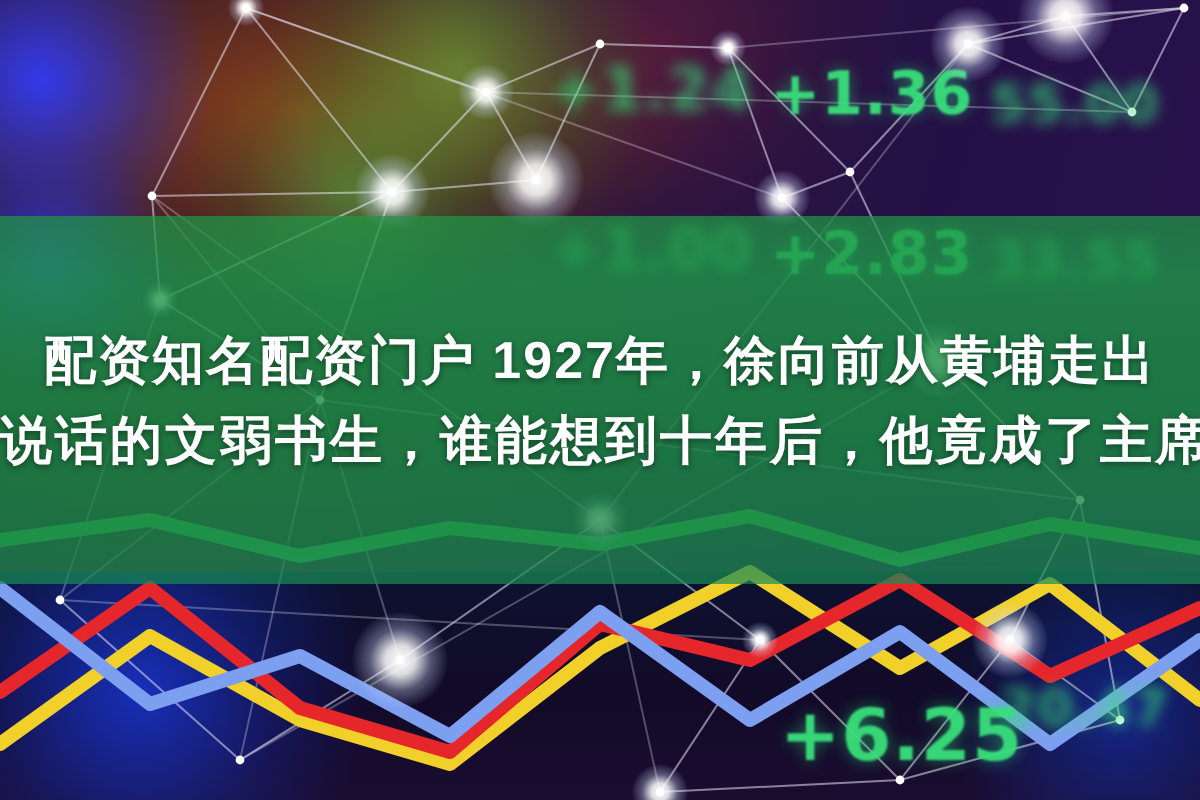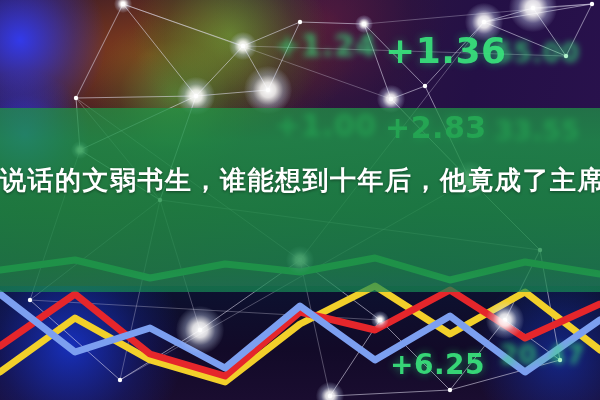--- a/index.html
+++ b/index.html
@@ -197,26 +197,26 @@
 
   <svg id="lines" viewBox="0 0 600 150" preserveAspectRatio="none">
       <polyline points="0.0,122.0 75.0,68.0 150.0,110.0 225.0,132.0 300.0,74.0 375.0,36.0 450.0,84.0 525.0,42.0 600.0,100.0" stroke="#f2d02a"></polyline>
       <polyline points="0.0,96.0 75.0,44.0 150.0,104.0 225.0,126.0 300.0,62.0 375.0,80.0 450.0,40.0 525.0,88.0 600.0,54.0" stroke="#e5262b"></polyline>
       <polyline points="0.0,44.0 75.0,102.0 150.0,78.0 225.0,118.0 300.0,56.0 375.0,110.0 450.0,66.0 525.0,122.0 600.0,70.0" stroke="#7c9ff0"></polyline>
       <polyline points="0.0,20.0 75.0,10.0 150.0,28.0 225.0,14.0 300.0,22.0 375.0,8.0 450.0,30.0 525.0,12.0 600.0,24.0" stroke="#35b44a" stroke-width="9"></polyline>
     </svg>
 
   <div id="tickers">
       <div class="ticker blur2" style="left: 275px; top: 28px; font-size: 30px;">+1.24</div>
-      <div class="ticker sharp" style="left: 385px; top: 30px; font-size: 36px;">+1.36</div>
+      <div class="ticker sharp" style="left: 385px; top: 30px; font-size: 30px;">+1.36</div>
       <div class="ticker blur2" style="left: 495px; top: 38px; font-size: 26px;">55.00</div>
       <div class="ticker blur2" style="left: 275px; top: 108px; font-size: 30px;">+1.00</div>
       <div class="ticker sharp" style="left: 385px; top: 110px; font-size: 30px;">+2.83</div>
       <div class="ticker blur2" style="left: 495px; top: 116px; font-size: 26px;">33.55</div>
-      <div class="ticker sharp" style="left: 390px; top: 348px; font-size: 28px;">+6.25</div>
+      <div class="ticker sharp" style="left: 390px; top: 348px; font-size: 36px;">+6.25</div>
       <div class="ticker blur2" style="left: 500px; top: 340px; font-size: 26px;">20.47</div>
     </div>
 
   <div id="blooms">
       <div class="glow" style="left: 114px; top: -5px; height: 18px; width: 18px;"></div>
       <div class="glow" style="left: 229px; top: 32px; height: 28px; width: 28px;"></div>
       <div class="glow" style="left: 177px; top: 77px; height: 38px; width: 38px;"></div>
       <div class="glow" style="left: 244px; top: 66px; height: 48px; width: 48px;"></div>
       <div class="glow" style="left: 355px; top: 15px; height: 18px; width: 18px;"></div>
       <div class="glow" style="left: 377px; top: 85px; height: 28px; width: 28px;"></div>
@@ -227,16 +227,17 @@
       <div class="glow" style="left: 451px; top: 161px; height: 38px; width: 38px;"></div>
       <div class="glow" style="left: 176px; top: 306px; height: 48px; width: 48px;"></div>
       <div class="glow" style="left: 371px; top: 311px; height: 18px; width: 18px;"></div>
       <div class="glow" style="left: 316px; top: 382px; height: 28px; width: 28px;"></div>
       <div class="glow" style="left: 486px; top: 301px; height: 38px; width: 38px;"></div>
     </div>
 
   <div id="green-band"></div>
 
   <div id="headline">
+    <span class="hl">配资知名配资门户 1927年，徐向前从黄埔走出</span>
     <span class="hl wide">说话的文弱书生，谁能想到十年后，他竟成了主席特批</span>
   </div>
 
 </div>
 
 </body></html>

